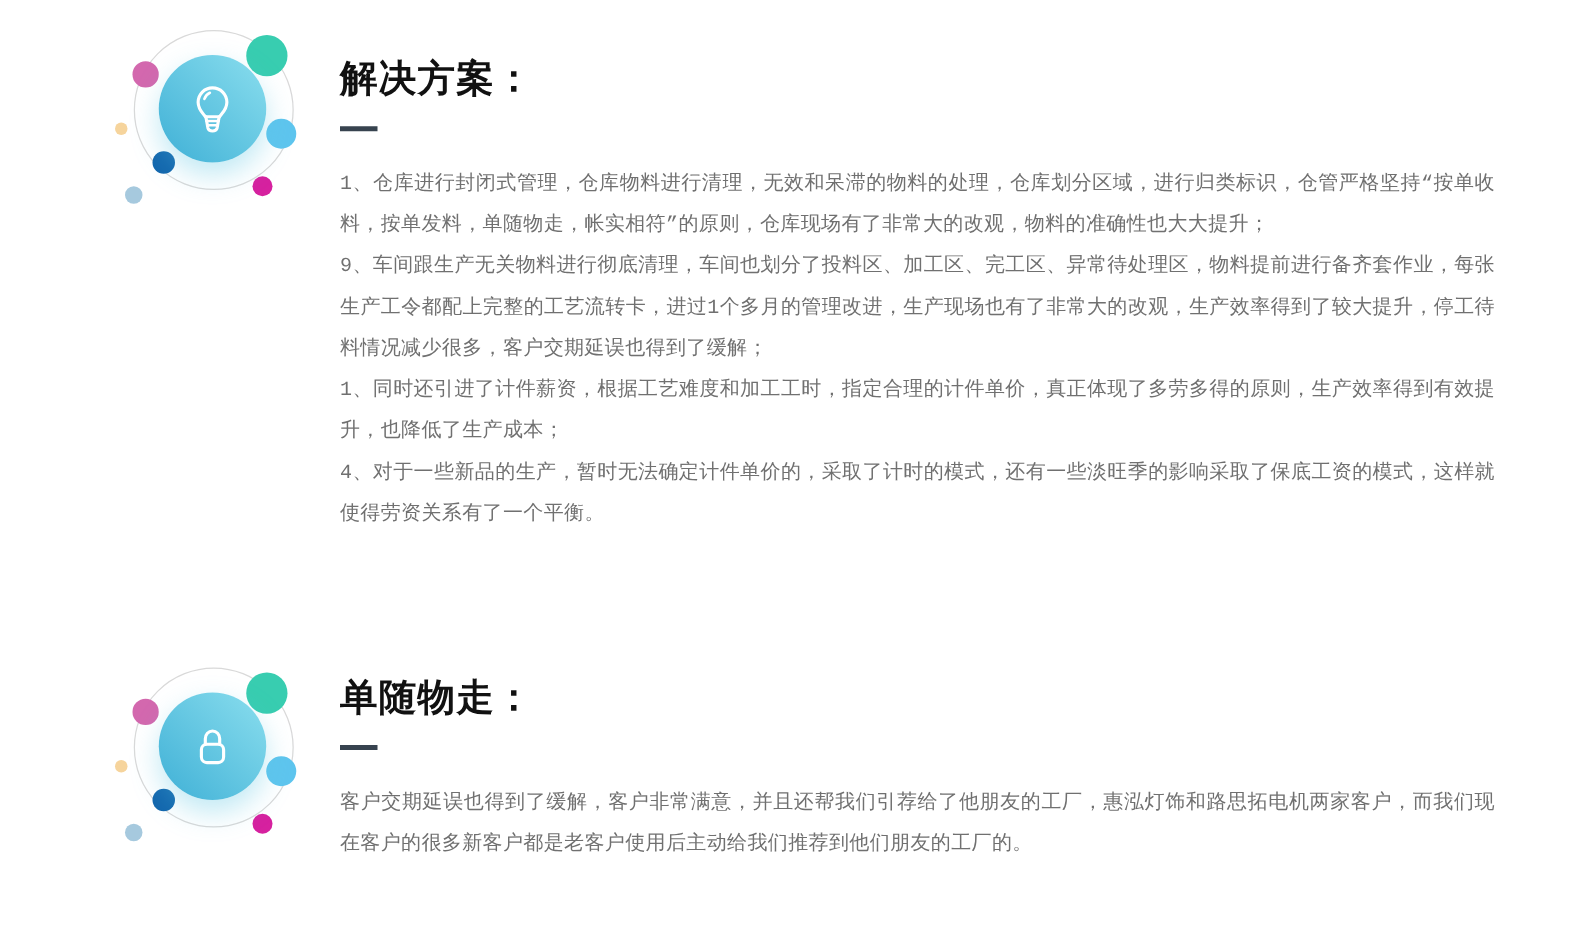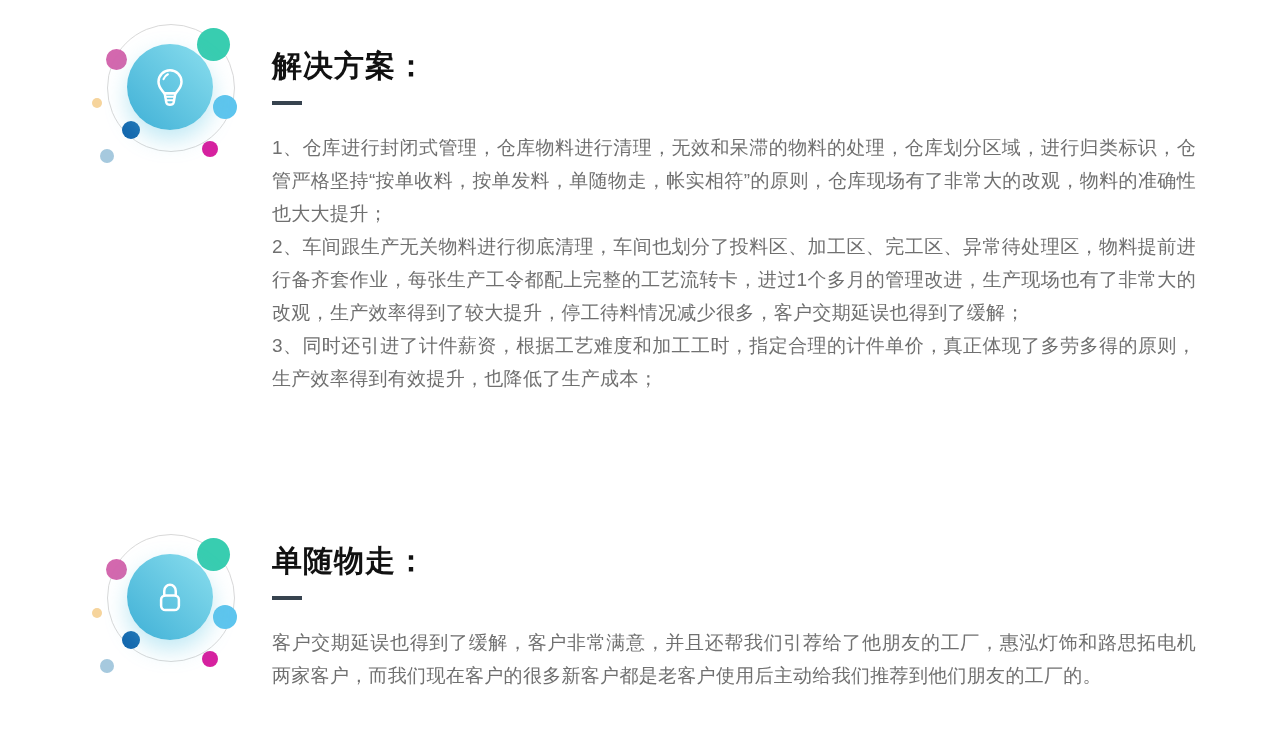--- a/index.html
+++ b/index.html
@@ -3,21 +3,21 @@
 <meta charset="utf-8">
 <style>
   * { box-sizing: border-box; margin: 0; padding: 0; }
   html, body { background: #fff; }
   .page {
     position: relative;
     width: 1264px;
     height: 699px;
     background: var(--background, #fff);
     overflow: hidden;
-    font-family: Liberation Sans, sans-serif;
+    font-family: Liberation Mono, monospace;
   }
 
   
   .icon-cluster { position: absolute; left: 80px; width: 160px; height: 160px; }
   .cluster-1 { top: 14px; }
   .cluster-2 { top: 524px; }
 
   .ring {
     position: absolute; left: 27px; top: 10px;
     width: 128px; height: 128px;
@@ -52,21 +52,21 @@
     letter-spacing: 1px;
     color: var(--heading-text, #111);
   }
   .dash {
     width: 30px; height: 4px;
     margin-top: 17px;
     background: var(--dash, #37434f);
   }
   .paras { margin-top: 26px; }
   .paras p {
-    font-size: 19px;
+    font-size: 16px;
     line-height: 33px;
     color: var(--body-text, #707070);
     text-align: justify;
     letter-spacing: 0.3px;
   }
 </style>
 </head>
 <body>
 
 <div class="page">
@@ -89,22 +89,23 @@
         <path d="M18.1 34.6 L25.9 34.6" stroke-width="2"></path>
       </svg>
     </span>
   </div>
 
   <div class="content content-1">
     <h2>解决方案：</h2>
     <div class="dash"></div>
     <div class="paras">
       <p>1、仓库进行封闭式管理，仓库物料进行清理，无效和呆滞的物料的处理，仓库划分区域，进行归类标识，仓管严格坚持“按单收料，按单发料，单随物走，帐实相符”的原则，仓库现场有了非常大的改观，物料的准确性也大大提升；</p>
-      <p>2、车间跟生产无关物料进行彻底清理，车间也划分了投料区、加工区、完工区、异常待处理区，物料提前进行备齐套作业，每张生产工令都配上完整的工艺流转卡，进过1个多月的管理改进，生产现场也有了非常大的改观，生产效率得到了较大提升，停工待料情况减少很多，客户交期延误也得到了缓解；</p>
-      <p>3、同时还引进了计件薪资，根据工艺难度和加工工时，指定合理的计件单价，真正体现了多劳多得的原则，生产效率得到有效提升，也降低了生产成本；</p>
+      <p>9、车间跟生产无关物料进行彻底清理，车间也划分了投料区、加工区、完工区、异常待处理区，物料提前进行备齐套作业，每张生产工令都配上完整的工艺流转卡，进过1个多月的管理改进，生产现场也有了非常大的改观，生产效率得到了较大提升，停工待料情况减少很多，客户交期延误也得到了缓解；</p>
+      <p>1、同时还引进了计件薪资，根据工艺难度和加工工时，指定合理的计件单价，真正体现了多劳多得的原则，生产效率得到有效提升，也降低了生产成本；</p>
+      <p>4、对于一些新品的生产，暂时无法确定计件单价的，采取了计时的模式，还有一些淡旺季的影响采取了保底工资的模式，这样就使得劳资关系有了一个平衡。</p>
     </div>
   </div>
 
   <div class="icon-cluster cluster-2">
     <span class="ring"></span>
     <span class="dot d-teal"></span>
     <span class="dot d-pink"></span>
     <span class="dot d-yellow"></span>
     <span class="dot d-darkblue"></span>
     <span class="dot d-steel"></span>

